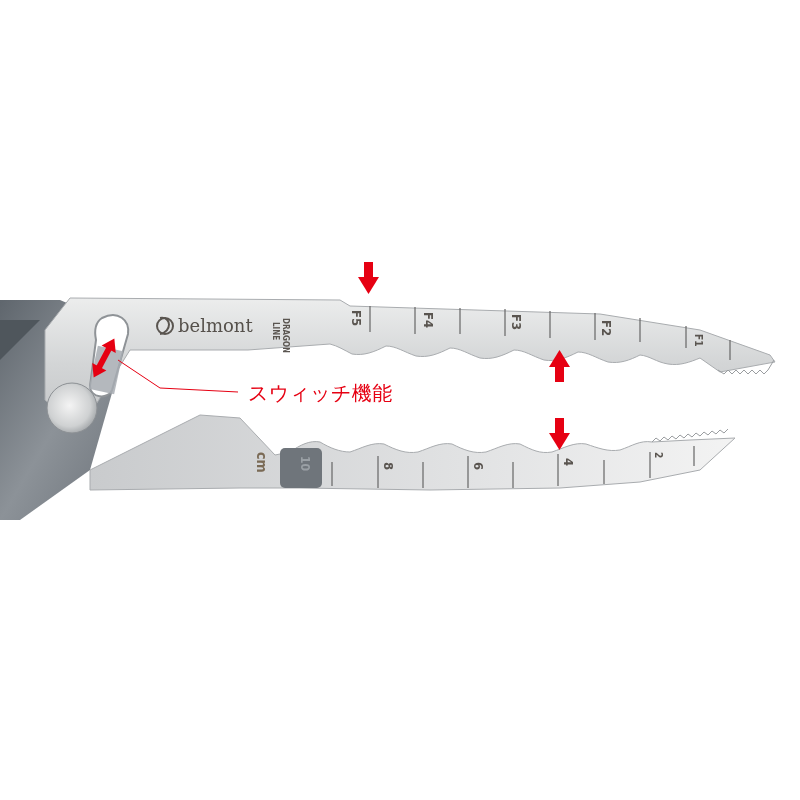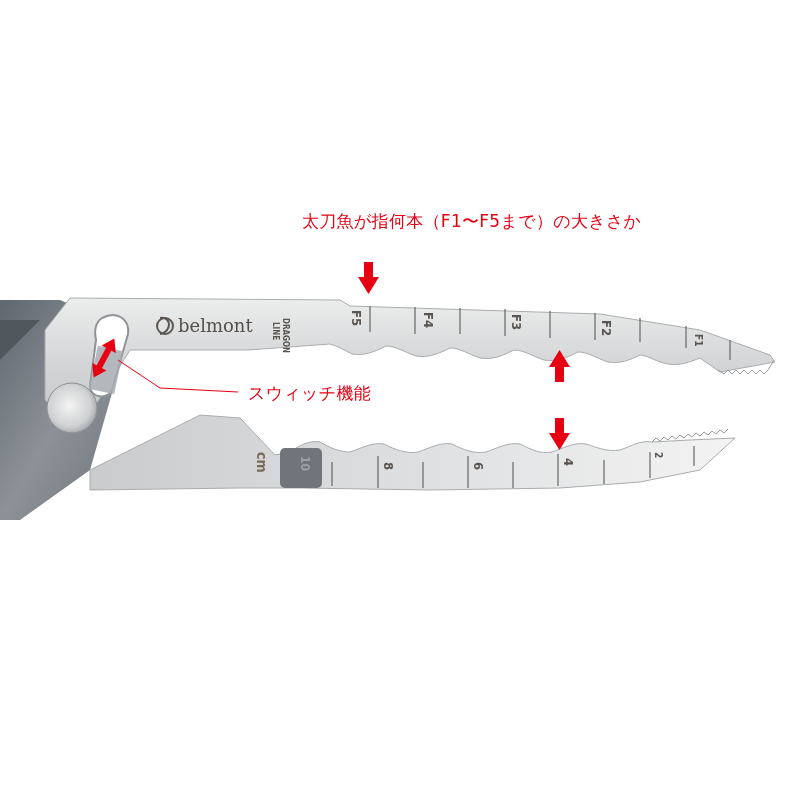--- a/index.html
+++ b/index.html
@@ -1,20 +1,20 @@
 <!DOCTYPE html>
 <html><head>
 <meta charset="utf-8">
 <style>
   html, body { margin:0; padding:0; }
   body { width:800px; height:800px; background:#ffffff; position:relative; overflow:hidden; font-family:"DejaVu Sans", sans-serif; }
   .stage { position:absolute; left:0; top:0; width:800px; height:800px; }
   .callout { position:absolute; color:#e60012; font-size:17px; line-height:22px; letter-spacing:0.3px; white-space:nowrap; }
   .callout-top { left:302px; top:210px; }
-  .callout-switch { left:248px; top:382px; font-size:17px; }
+  .callout-switch { left:248px; top:382px; font-size:20px; }
   .engrave { position:absolute; color:#5a5550; font-weight:bold; font-family:"DejaVu Sans Condensed","DejaVu Sans", sans-serif; }
 </style>
 </head>
 <body>
 
 <div class="stage">
   <svg width="800" height="800" viewBox="0 0 800 800">
     <defs>
       <linearGradient id="steelV" x1="0" y1="0" x2="0" y2="1">
         <stop offset="0" stop-color="#eceded"></stop>
@@ -130,16 +130,15 @@
 
   <span class="engrave" style="left:270px;top:452px;font-size:14px;color:#7a6a55;transform:rotate(90deg);transform-origin:left top;">cm</span>
   <span class="engrave" style="left:312px;top:456px;font-size:12px;color:#9aa0a5;transform:rotate(90deg);transform-origin:left top;">10</span>
   <span class="engrave" style="left:396px;top:462px;font-size:13px;transform:rotate(90deg);transform-origin:left top;">8</span>
   <span class="engrave" style="left:486px;top:462px;font-size:13px;transform:rotate(90deg);transform-origin:left top;">6</span>
   <span class="engrave" style="left:576px;top:458px;font-size:13px;transform:rotate(90deg);transform-origin:left top;">4</span>
   <span class="engrave" style="left:664px;top:452px;font-size:10px;transform:rotate(90deg);transform-origin:left top;">2</span>
 
   
   <div class="callout callout-top">
-    <div>太刀魚が指何本（F1〜F5まで）の大きさか</div>
   </div>
   <div class="callout callout-switch">スウィッチ機能</div>
 </div>
 
 </body></html>

